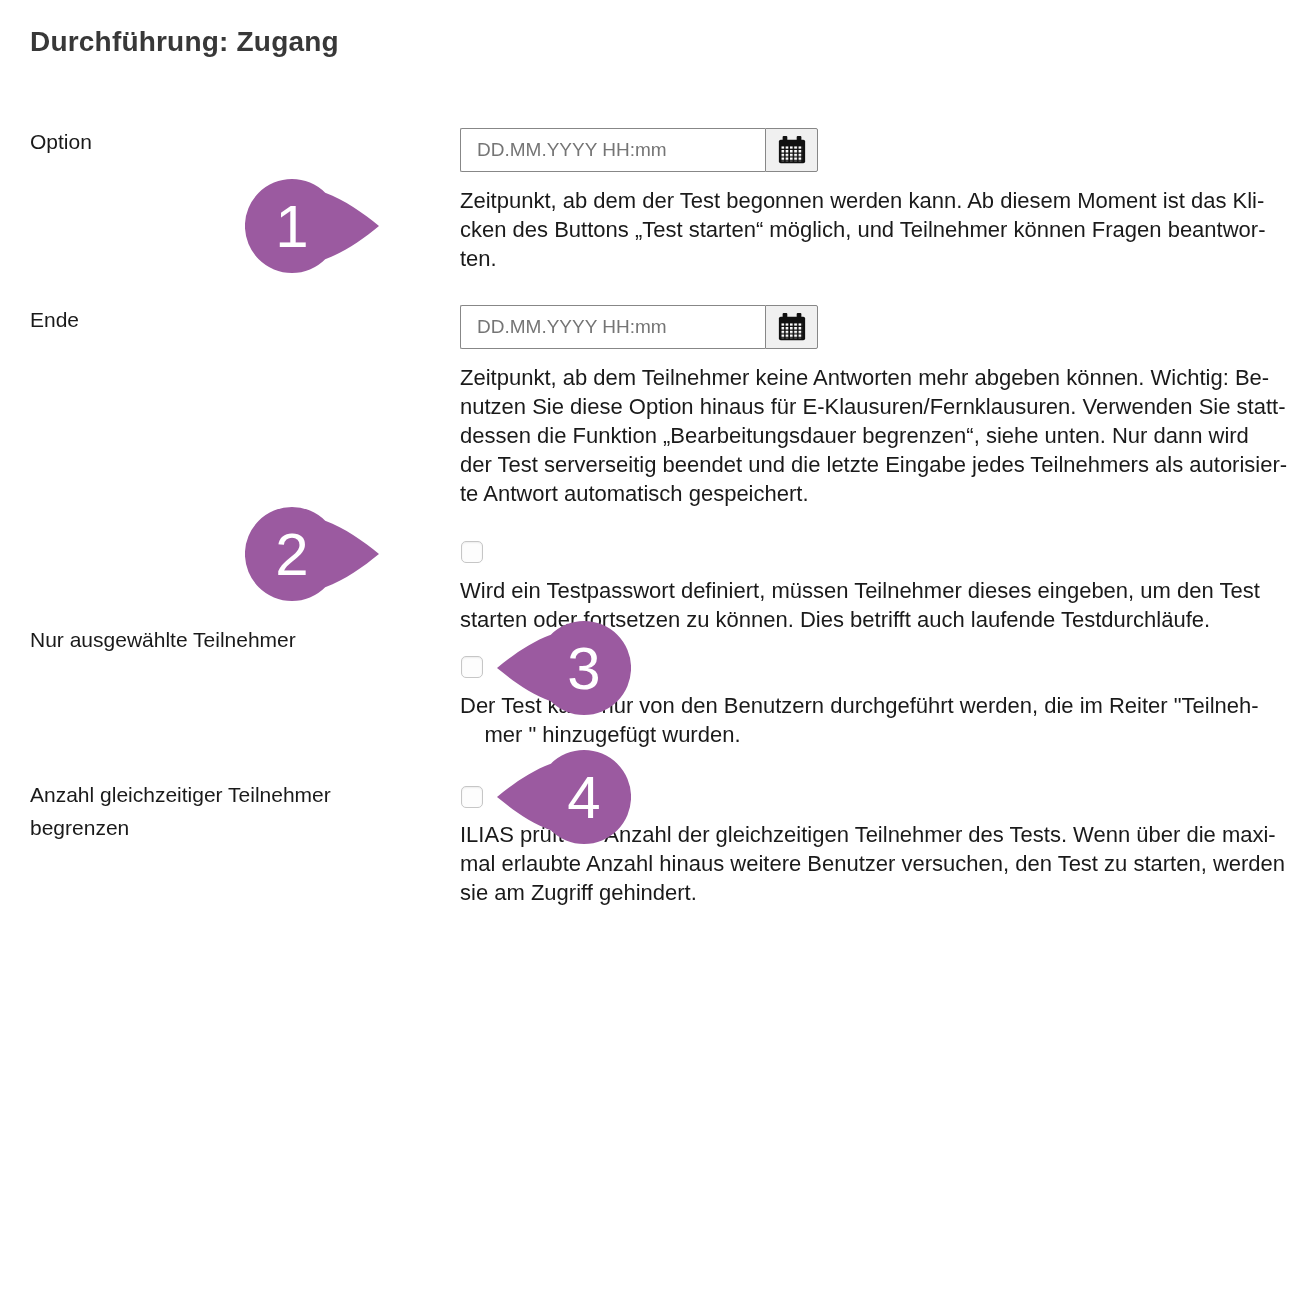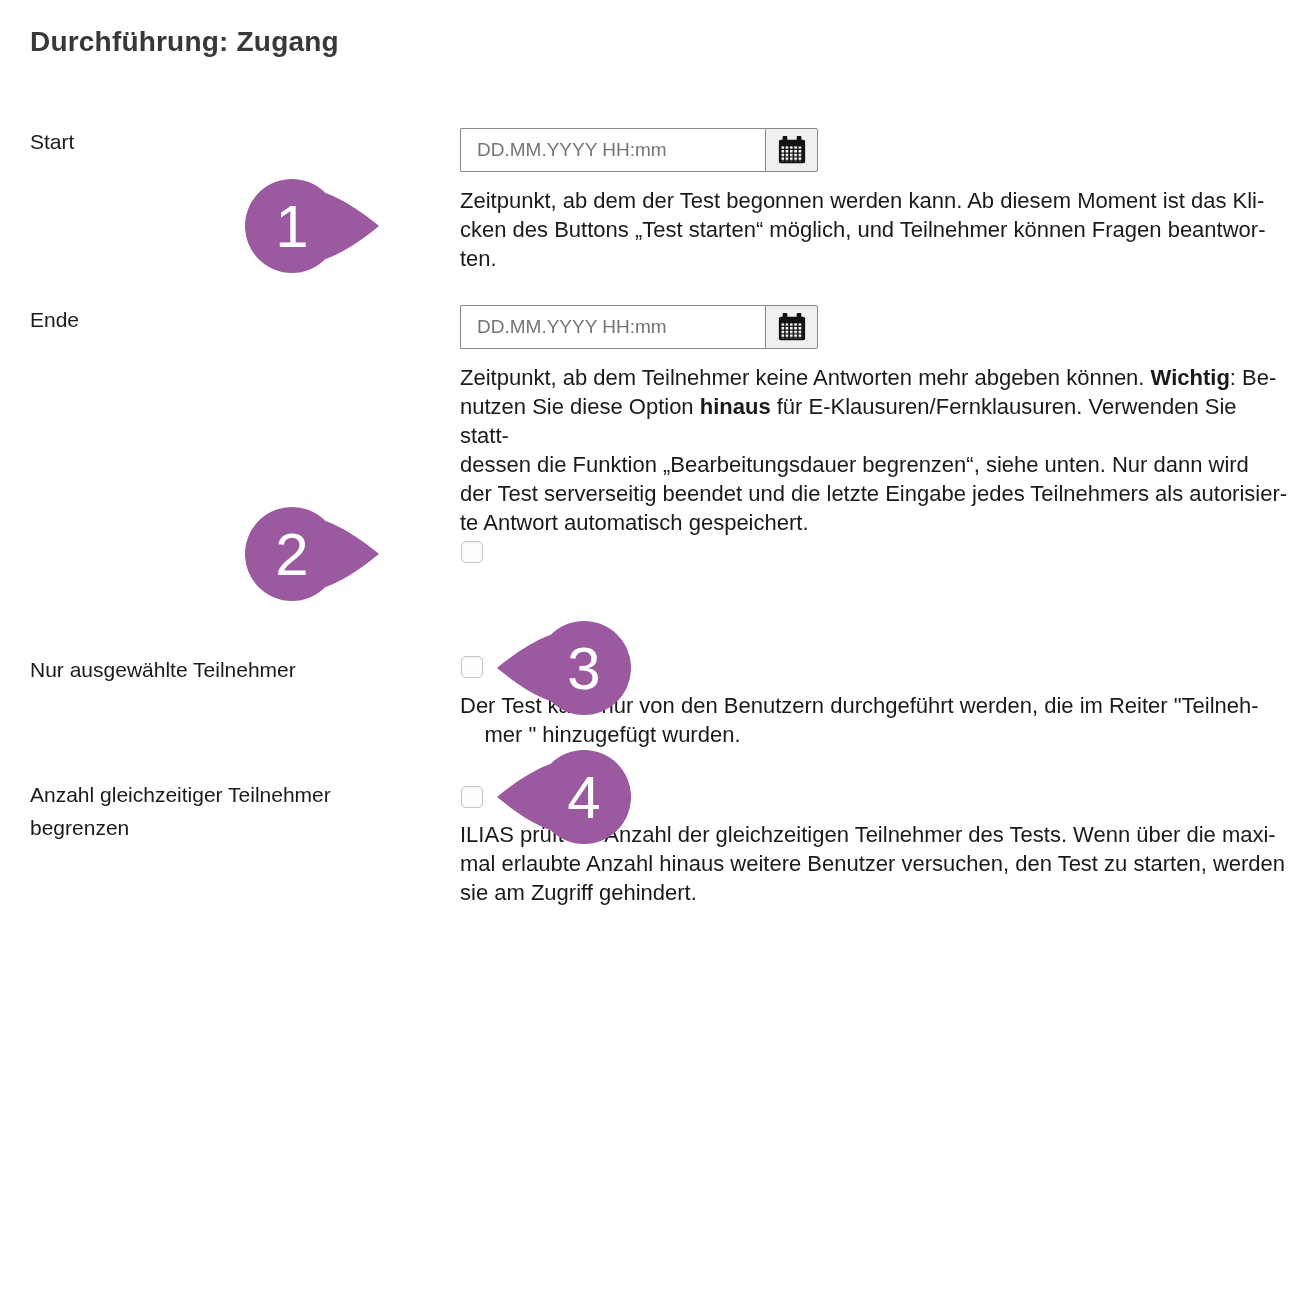--- a/index.html
+++ b/index.html
@@ -13,21 +13,21 @@
   }
   .flabel {
     position:absolute; left:30px; width:360px;
     font-size:21px; line-height:33px; color:#1a1a1a;
   }
   .help {
     position:absolute; width:830px;
     font-size:22px; line-height:29px; color:#1a1a1a;
     white-space:pre-line;
   }
-  .help b { font-weight:700; }
+  .help b { font-weight:400; }
   .dt-group { position:absolute; display:flex; align-items:flex-end; height:44px; }
   .dt-input {
     box-sizing:border-box; width:305px; height:44px;
     border:1px solid #878787; border-right:none; border-radius:2px 0 0 2px;
     font-family:"Liberation Sans", sans-serif; font-size:19px; color:#1a1a1a;
     padding:0 10px 0 16px; background:#ffffff; outline:none;
   }
   .dt-input::placeholder { color:#757575; opacity:1; }
   .dt-btn {
     box-sizing:border-box; width:53px; height:44px;
@@ -55,21 +55,21 @@
     <defs>
       <pattern id="calgrid" width="4.6" height="4" patternUnits="userSpaceOnUse">
         <rect width="4.6" height="4" fill="#111111"></rect>
         <rect width="2.9" height="2.6" fill="#ffffff"></rect>
       </pattern>
     </defs>
   </svg>
 
   <div class="page-title">Durchführung: Zugang</div>
 
-  <div class="flabel" style="top:125px">Start</div>
+  <div class="flabel" style="top:125px">Option</div>
   <div class="dt-group" style="left:460px; top:128px">
     <input class="dt-input" type="text" placeholder="DD.MM.YYYY HH:mm" style="">
     <button class="dt-btn" type="button">
       <svg width="30" height="30" viewBox="0 0 32 32">
         <rect x="6" y="1" width="5" height="8" rx="1" fill="#111111"></rect>
         <rect x="21" y="1" width="5" height="8" rx="1" fill="#111111"></rect>
         <rect x="2" y="5" width="28" height="25" rx="2" fill="#111111"></rect>
         <rect x="4.6" y="12" width="23" height="16" fill="url(#calgrid)"></rect>
       </svg>
     </button>
@@ -90,22 +90,24 @@
       </svg>
     </button>
   </div>
   <div class="help" style="left:460px; top:363px"><span>Zeitpunkt, ab dem Teilnehmer keine Antworten mehr abgeben können. </span><b>Wichtig</b><span>: Be-
 nutzen Sie diese Option </span><b>hinaus</b><span> für E-Klausuren/Fernklausuren. Verwenden Sie statt-
 dessen die Funktion „Bearbeitungsdauer begrenzen“, siehe unten. Nur dann wird
 der Test serverseitig beendet und die letzte Eingabe jedes Teilnehmers als autorisier-
 te Antwort automatisch gespeichert.</span></div>
 
   <input type="checkbox" class="checkbox" style="left: 461px; top: 541px;">
+  <div class="help" style="left:460px; top:576px">Wird ein Testpasswort definiert, müssen Teilnehmer dieses eingeben, um den Test
+starten oder fortsetzen zu können. Dies betrifft auch laufende Testdurchläufe.</div>
 
-  <div class="flabel" style="top:653px">Nur ausgewählte Teilnehmer</div>
+  <div class="flabel" style="top:623px">Nur ausgewählte Teilnehmer</div>
   <input type="checkbox" class="checkbox" style="left: 461px; top: 656px;">
   <div class="help" style="left:460px; top:691px">Der Test kann nur von den Benutzern durchgeführt werden, die im Reiter "Teilneh-
 &nbsp;&nbsp;&nbsp;&nbsp;mer&nbsp;" hinzugefügt wurden.</div>
 
   <div class="flabel" style="top:778px">Anzahl gleichzeitiger Teilnehmer begrenzen</div>
   <input type="checkbox" class="checkbox" style="left: 461px; top: 786px;">
   <div class="help" style="left:460px; top:820px">ILIAS prüft die Anzahl der gleichzeitigen Teilnehmer des Tests. Wenn über die maxi-
 mal erlaubte Anzahl hinaus weitere Benutzer versuchen, den Test zu starten, werden
 sie am Zugriff gehindert.</div>
 

